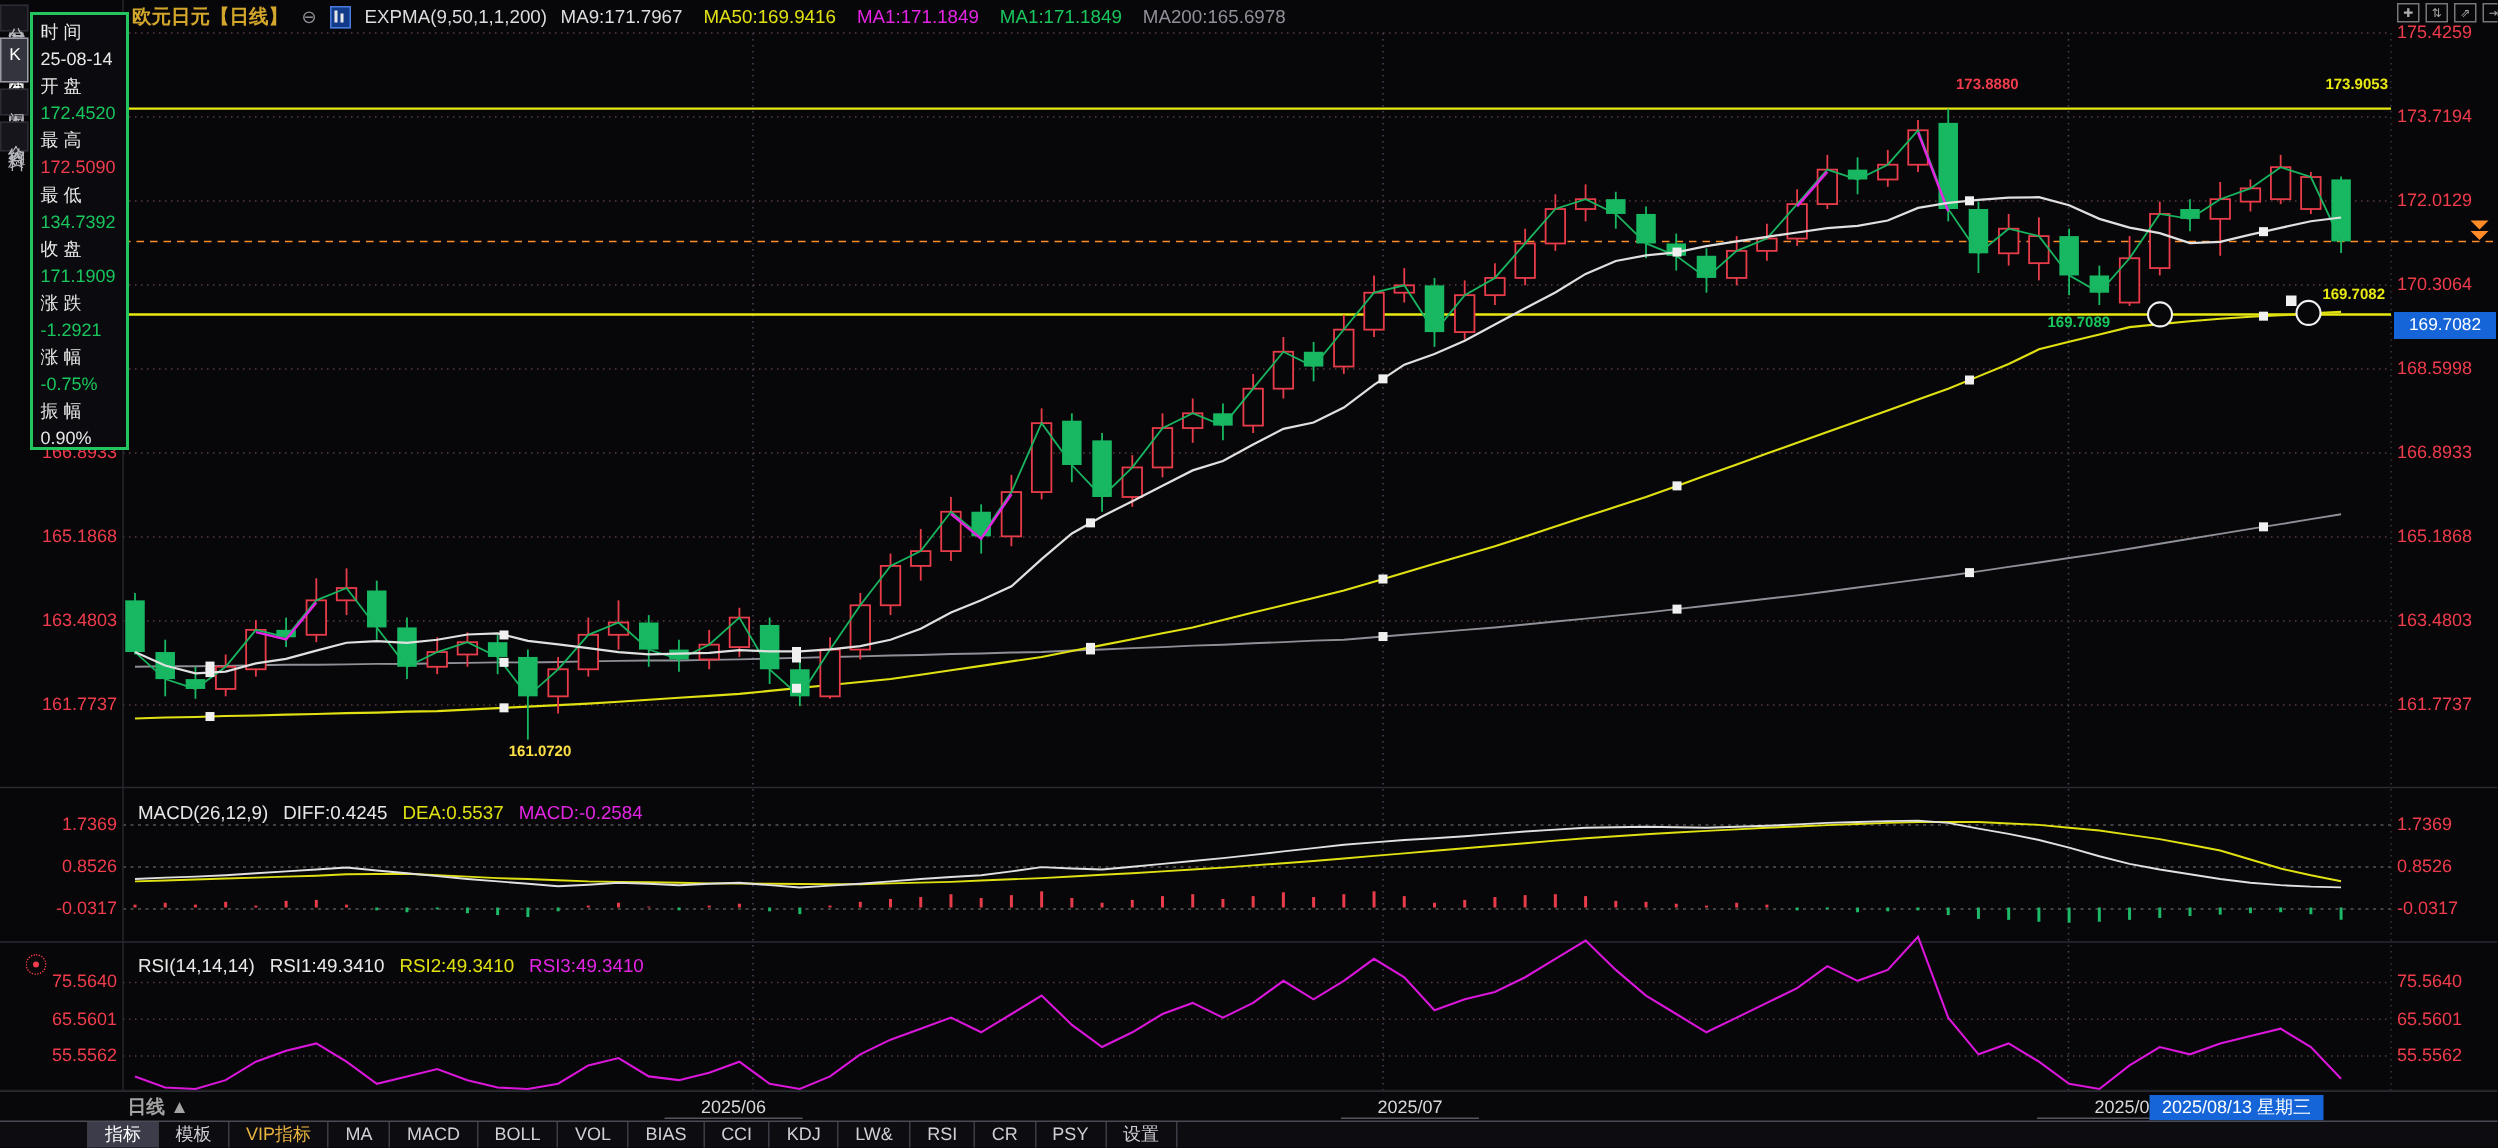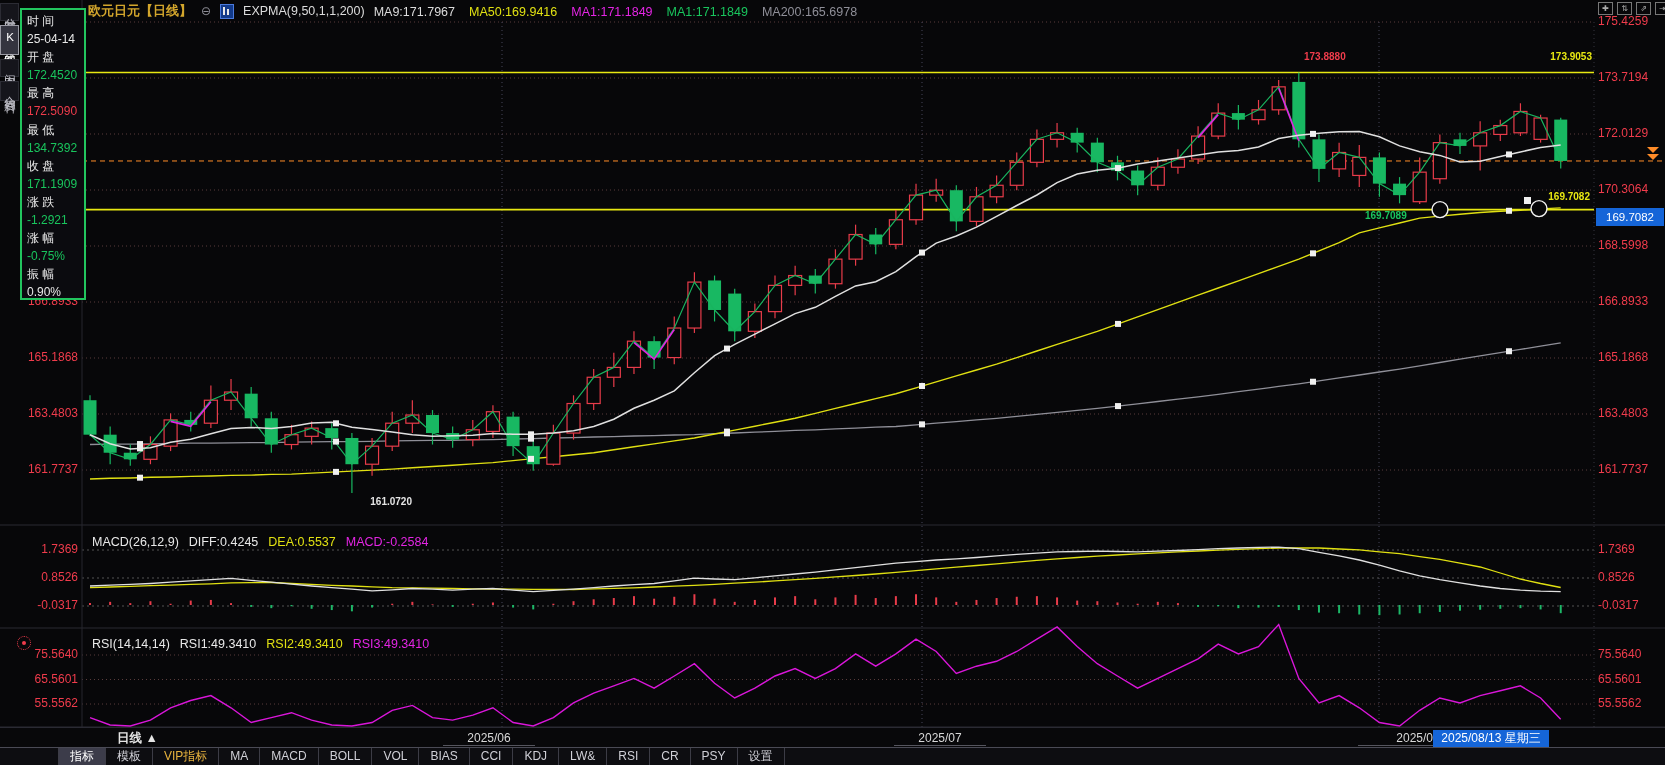--- a/index.html
+++ b/index.html
@@ -34,21 +34,21 @@
   #axis-tag{position:absolute;left:1596px;top:208px;width:68px;height:18px;background:#1565d8;color:#fff;
      font-size:11.5px;line-height:18px;text-align:center;z-index:4;}
   
   .panel-header{position:absolute;z-index:3;font-size:12.5px;white-space:nowrap;}
   .panel-header span{margin-right:10px;}
   #rsi-icon{position:absolute;left:17px;top:636px;width:12px;height:12px;border:1px dotted #f03c4c;border-radius:50%;z-index:3;}
   #rsi-icon:before{content:"";position:absolute;left:3.5px;top:3.5px;width:4px;height:4px;background:#f03c4c;border-radius:50%;}
   
   #date-row{position:absolute;left:0;top:727px;width:1665px;height:20px;background:#08080a;
      border-top:1px solid #2a2a33;z-index:5;}
-  #timeframe{position:absolute;left:85px;top:2px;color:#e5e5e5;font-size:12.5px;font-weight:bold;margin-left:32px;}
+  #timeframe{position:absolute;left:85px;top:2px;color:#a3a3a3;font-size:12.5px;font-weight:bold;}
   .date-lab{position:absolute;top:3px;color:#d8d8d8;font-size:12px;transform:translateX(-50%);}
   .date-under{position:absolute;top:17px;height:1px;width:92px;background:#55555e;transform:translateX(-50%);}
   #date-box{position:absolute;left:1433px;top:2px;width:116px;height:17px;background:#1565d8;color:#fff;
      font-size:12px;line-height:17px;text-align:center;}
   #watermark{position:absolute;left:1531px;top:698px;font-size:37px;font-weight:bold;color:#e4e4e8;
      letter-spacing:3px;z-index:6;text-shadow:1px 1px 2px #000;}
   #toolbar{position:absolute;left:0;top:747px;width:1665px;height:18px;background:#0d0d11;
      border-top:1px solid #4a4a55;z-index:5;display:flex;align-items:stretch;padding-left:58px;}
   .tb-item{font-size:12px;color:#cfcfd6;padding:0 11px;line-height:17px;border-right:1px solid #3c3c46;cursor:pointer;}
   .tb-item:first-child{border-left:1px solid #3c3c46;}
@@ -366,42 +366,42 @@
 
   <div id="sidebar">
       <div class="side-tab">分时图</div>
       <div class="side-tab active">K线图</div>
       <div class="side-tab">闪电图</div>
       <div class="side-tab">合约资料</div>
     </div>
 
   <div id="info-panel">
       <div class="ip-row" style="color: rgb(232, 232, 232);">时 间</div>
-      <div class="ip-row" style="color: rgb(232, 232, 232);">25-04-14</div>
+      <div class="ip-row" style="color: rgb(232, 232, 232);">25-08-14</div>
       <div class="ip-row" style="color: rgb(232, 232, 232);">开 盘</div>
       <div class="ip-row" style="color: rgb(25, 197, 93);">172.4520</div>
       <div class="ip-row" style="color: rgb(232, 232, 232);">最 高</div>
       <div class="ip-row" style="color: rgb(240, 60, 76);">172.5090</div>
       <div class="ip-row" style="color: rgb(232, 232, 232);">最 低</div>
       <div class="ip-row" style="color: rgb(25, 197, 93);">134.7392</div>
       <div class="ip-row" style="color: rgb(232, 232, 232);">收 盘</div>
       <div class="ip-row" style="color: rgb(25, 197, 93);">171.1909</div>
       <div class="ip-row" style="color: rgb(232, 232, 232);">涨 跌</div>
       <div class="ip-row" style="color: rgb(25, 197, 93);">-1.2921</div>
       <div class="ip-row" style="color: rgb(232, 232, 232);">涨 幅</div>
       <div class="ip-row" style="color: rgb(25, 197, 93);">-0.75%</div>
       <div class="ip-row" style="color: rgb(232, 232, 232);">振 幅</div>
       <div class="ip-row" style="color: rgb(232, 232, 232);">0.90%</div>
     </div>
 
   <div class="ann" style="left:1304px;top:51px;color:#f03c4c;">173.8880</div>
   <div class="ann" style="left:1500px;top:51px;width:92px;text-align:right;color:#e8e812;">173.9053</div>
   <div class="ann" style="left:1365px;top:210px;color:#19c55d;">169.7089</div>
   <div class="ann" style="left:1500px;top:191px;width:90px;text-align:right;color:#e8e812;">169.7082</div>
-  <div class="ann" style="left:308px;top:496px;width:104px;text-align:right;color:#e5e5e5;">161.0720</div>
+  <div class="ann" style="left:308px;top:496px;width:104px;text-align:center;color:#fde047;">161.0720</div>
   <div id="axis-tag">169.7082</div>
 
   <div class="panel-header" id="macd-header" style="left:92px;top:535px;"><span style="color: rgb(232, 232, 232);">MACD(26,12,9)</span><span style="color: rgb(232, 232, 232);">DIFF:0.4245</span><span style="color: rgb(224, 224, 18);">DEA:0.5537</span><span style="color: rgb(227, 37, 227);">MACD:-0.2584</span></div>
   <div class="panel-header" id="rsi-header" style="left:92px;top:637px;"><span style="color: rgb(232, 232, 232);">RSI(14,14,14)</span><span style="color: rgb(232, 232, 232);">RSI1:49.3410</span><span style="color: rgb(224, 224, 18);">RSI2:49.3410</span><span style="color: rgb(227, 37, 227);">RSI3:49.3410</span></div>
   <div id="rsi-icon"></div>
 
   <div id="date-row">
     <div id="timeframe">日线 ▲</div>
     <div id="date-labels">
         <div class="date-lab" style="left: 489px;">2025/06</div>

